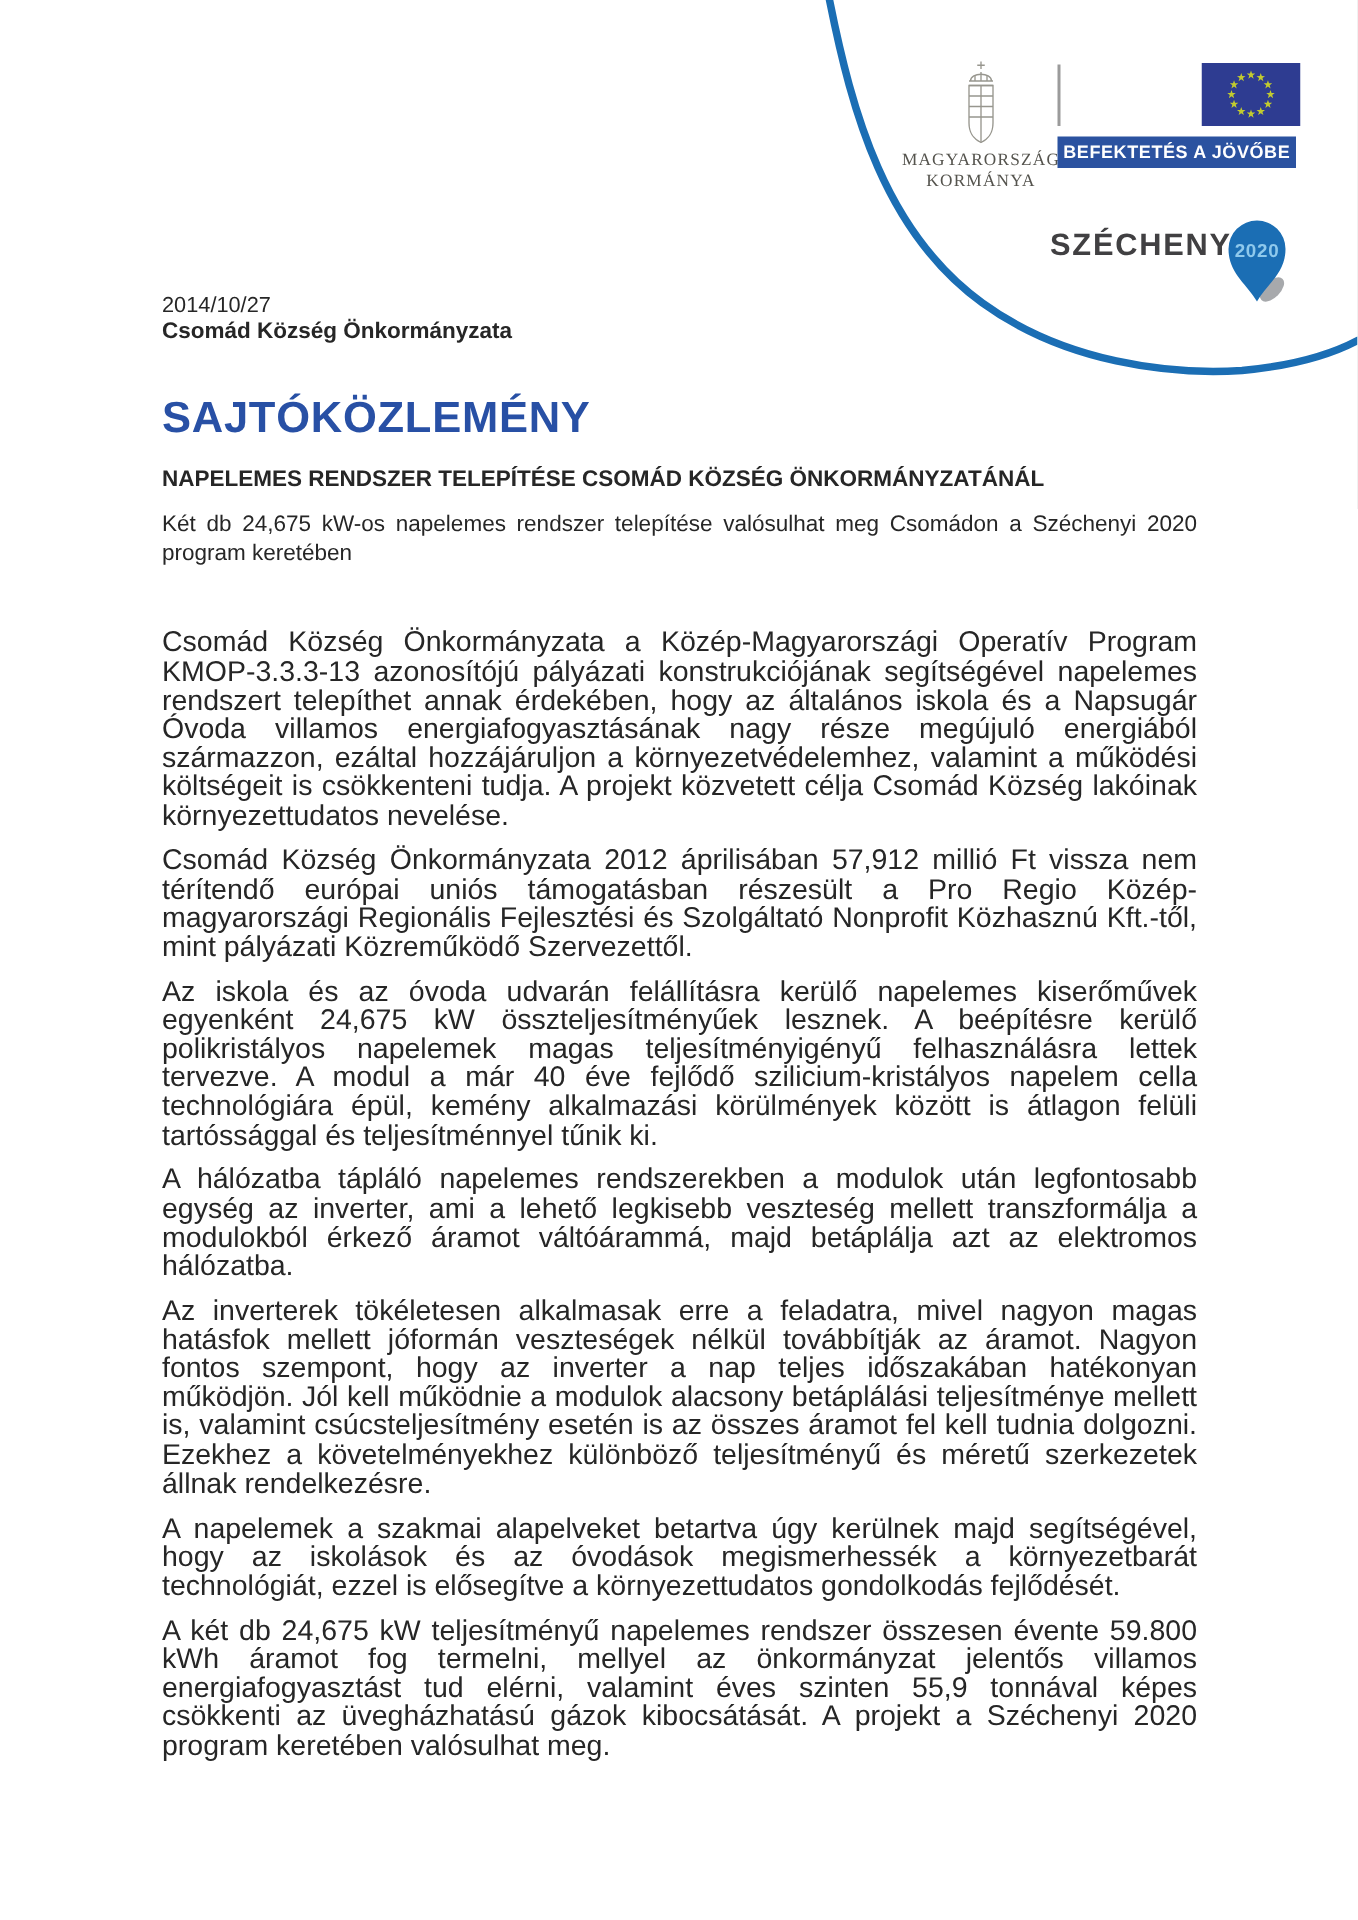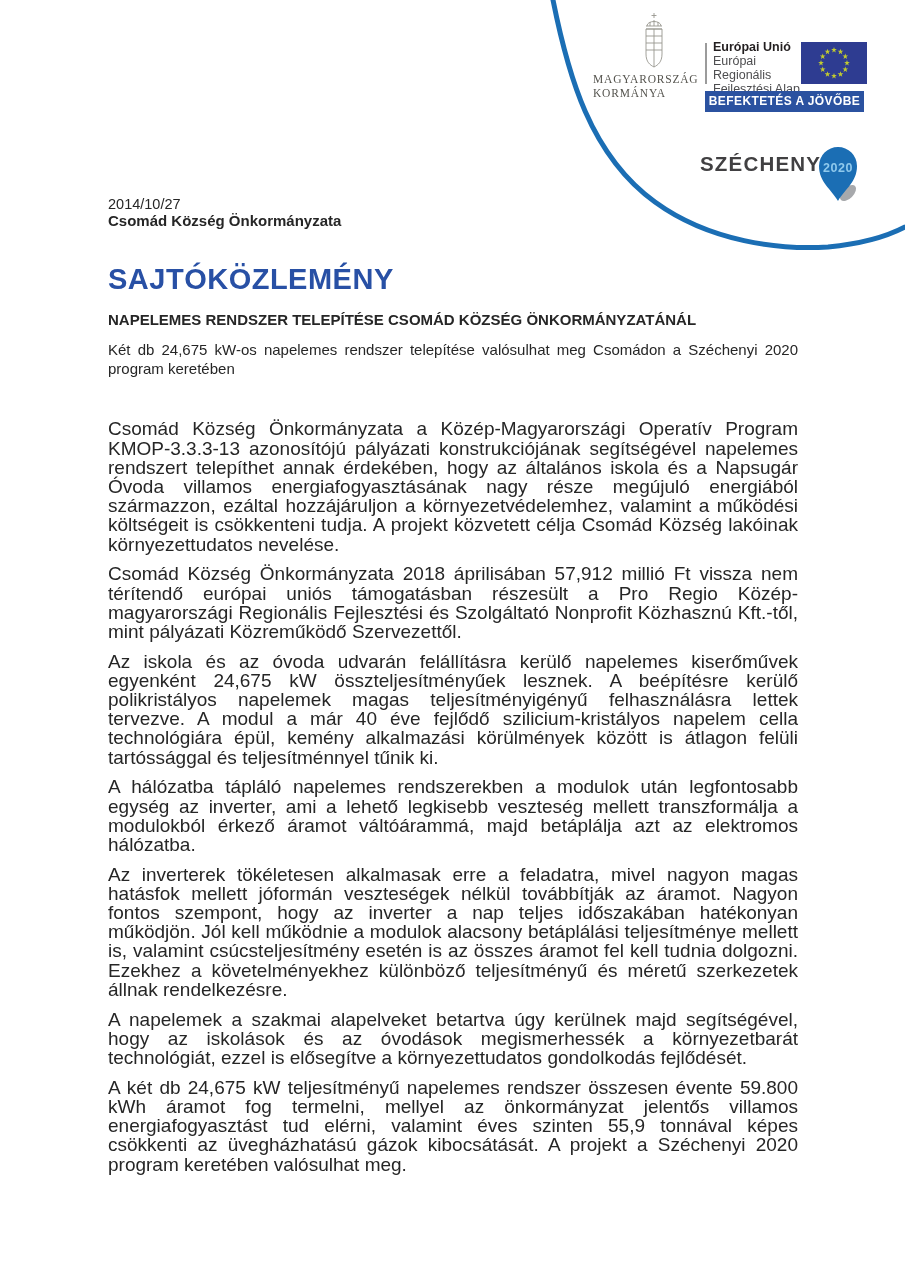--- a/index.html
+++ b/index.html
@@ -6,21 +6,21 @@
   .page {
     position:relative; width:905px; height:1280px; margin:0 auto;
     background:#fff; overflow:hidden;
     font-family:"Liberation Sans","DejaVu Sans",sans-serif;
     color:#262626;
   }
   
   .arc { position:absolute; left:0; top:0; pointer-events:none; }
   .arc path { fill:none; stroke:var(--accent-blue,#1B6EB4); stroke-width:5; stroke-linecap:round; }
 
-  .gov { position:absolute; left:593px; top:12px; width:122px; }
+  .gov { position:absolute; left:593px; top:40px; width:122px; text-align:center; }
   .gov svg { display:block; margin:0 auto 3px; }
   .gov-line {
     font-family:"Liberation Serif","DejaVu Serif",serif;
     font-size:11.5px; letter-spacing:0.8px; color:#55544E; line-height:13.5px;
   }
 
   .eu-divider { position:absolute; left:705px; top:43px; width:2px; height:41px; background:#9B9B9B; }
   .eu-text { position:absolute; left:713px; top:40px; width:90px; }
   .eu-title { font-size:12.5px; font-weight:bold; color:#231F20; line-height:14px; }
   .eu-sub   { font-size:12.5px; color:#4D4D4F; line-height:14px; }
@@ -83,25 +83,20 @@
       <path d="M6 14 C6 8 20 8 20 14 M5 14 H21 M5 17 H21"></path>
       <path d="M9 10 V14 M13 8 V14 M17 10 V14"></path>
       <path d="M5 17 H21 V42 C21 50 17 53 13 55 C9 53 5 50 5 42 Z"></path>
       <path d="M13 17 V55 M5 24 H21 M5 31 H21 M5 38 H21"></path>
     </svg>
     <div class="gov-line">MAGYARORSZÁG</div>
     <div class="gov-line">KORMÁNYA</div>
   </div>
 
   <div class="eu-divider"></div>
-  <div class="eu-text">
-    <div class="eu-title">Európai Unió</div>
-    <div class="eu-sub">Európai Regionális</div>
-    <div class="eu-sub">Fejlesztési Alap</div>
-  </div>
   <svg class="eu-flag" width="66" height="42" viewBox="0 0 66 42">
     <defs>
       <path id="star" d="M0,-3 L0.71,-0.97 L2.85,-0.93 L1.14,0.37 L1.76,2.43 L0,1.2 L-1.76,2.43 L-1.14,0.37 L-2.85,-0.93 L-0.71,-0.97 Z"></path>
     </defs>
     <rect x="0" y="0" width="66" height="42"></rect>
     <use href="#star" class="star" transform="translate(33,8)"></use>
     <use href="#star" class="star" transform="translate(39.5,9.7)"></use>
     <use href="#star" class="star" transform="translate(44.3,14.5)"></use>
     <use href="#star" class="star" transform="translate(46,21)"></use>
     <use href="#star" class="star" transform="translate(44.3,27.5)"></use>
@@ -123,21 +118,21 @@
   </svg>
 
   <div class="content">
     <div class="date">2014/10/27</div>
     <div class="org">Csomád Község Önkormányzata</div>
     <h1>SAJTÓKÖZLEMÉNY</h1>
     <h2>NAPELEMES RENDSZER TELEPÍTÉSE CSOMÁD KÖZSÉG ÖNKORMÁNYZATÁNÁL</h2>
     <p class="lead">Két db 24,675 kW-os napelemes rendszer telepítése valósulhat meg Csomádon a Széchenyi 2020 program keretében</p>
     <div class="paras">
       <p>Csomád Község Önkormányzata a Közép-Magyarországi Operatív Program KMOP-3.3.3-13 azonosítójú pályázati konstrukciójának segítségével napelemes rendszert telepíthet annak érdekében, hogy az általános iskola és a Napsugár Óvoda villamos energiafogyasztásának nagy része megújuló energiából származzon, ezáltal hozzájáruljon a környezetvédelemhez, valamint a működési költségeit is csökkenteni tudja. A projekt közvetett célja Csomád Község lakóinak környezettudatos nevelése.</p>
-      <p>Csomád Község Önkormányzata 2018 áprilisában 57,912 millió Ft vissza nem térítendő európai uniós támogatásban részesült a Pro Regio Közép-magyarországi Regionális Fejlesztési és Szolgáltató Nonprofit Közhasznú Kft.-től, mint pályázati Közreműködő Szervezettől.</p>
+      <p>Csomád Község Önkormányzata 2012 áprilisában 57,912 millió Ft vissza nem térítendő európai uniós támogatásban részesült a Pro Regio Közép-magyarországi Regionális Fejlesztési és Szolgáltató Nonprofit Közhasznú Kft.-től, mint pályázati Közreműködő Szervezettől.</p>
       <p>Az iskola és az óvoda udvarán felállításra kerülő napelemes kiserőművek egyenként 24,675 kW összteljesítményűek lesznek. A beépítésre kerülő polikristályos napelemek magas teljesítményigényű felhasználásra lettek tervezve. A modul a már 40 éve fejlődő szilicium-kristályos napelem cella technológiára épül, kemény alkalmazási körülmények között is átlagon felüli tartóssággal és teljesítménnyel tűnik ki.</p>
       <p>A hálózatba tápláló napelemes rendszerekben a modulok után legfontosabb egység az inverter, ami a lehető legkisebb veszteség mellett transzformálja a modulokból érkező áramot váltóárammá, majd betáplálja azt az elektromos hálózatba.</p>
       <p>Az inverterek tökéletesen alkalmasak erre a feladatra, mivel nagyon magas hatásfok mellett jóformán veszteségek nélkül továbbítják az áramot. Nagyon fontos szempont, hogy az inverter a nap teljes időszakában hatékonyan működjön. Jól kell működnie a modulok alacsony betáplálási teljesítménye mellett is, valamint csúcsteljesítmény esetén is az összes áramot fel kell tudnia dolgozni. Ezekhez a követelményekhez különböző teljesítményű és méretű szerkezetek állnak rendelkezésre.</p>
       <p>A napelemek a szakmai alapelveket betartva úgy kerülnek majd segítségével, hogy az iskolások és az óvodások megismerhessék a környezetbarát technológiát, ezzel is elősegítve a környezettudatos gondolkodás fejlődését.</p>
       <p>A két db 24,675 kW teljesítményű napelemes rendszer összesen évente 59.800 kWh áramot fog termelni, mellyel az önkormányzat jelentős villamos energiafogyasztást tud elérni, valamint éves szinten 55,9 tonnával képes csökkenti az üvegházhatású gázok kibocsátását. A projekt a Széchenyi 2020 program keretében valósulhat meg.</p>
     </div>
   </div>
 </div>
 
 </body></html>

